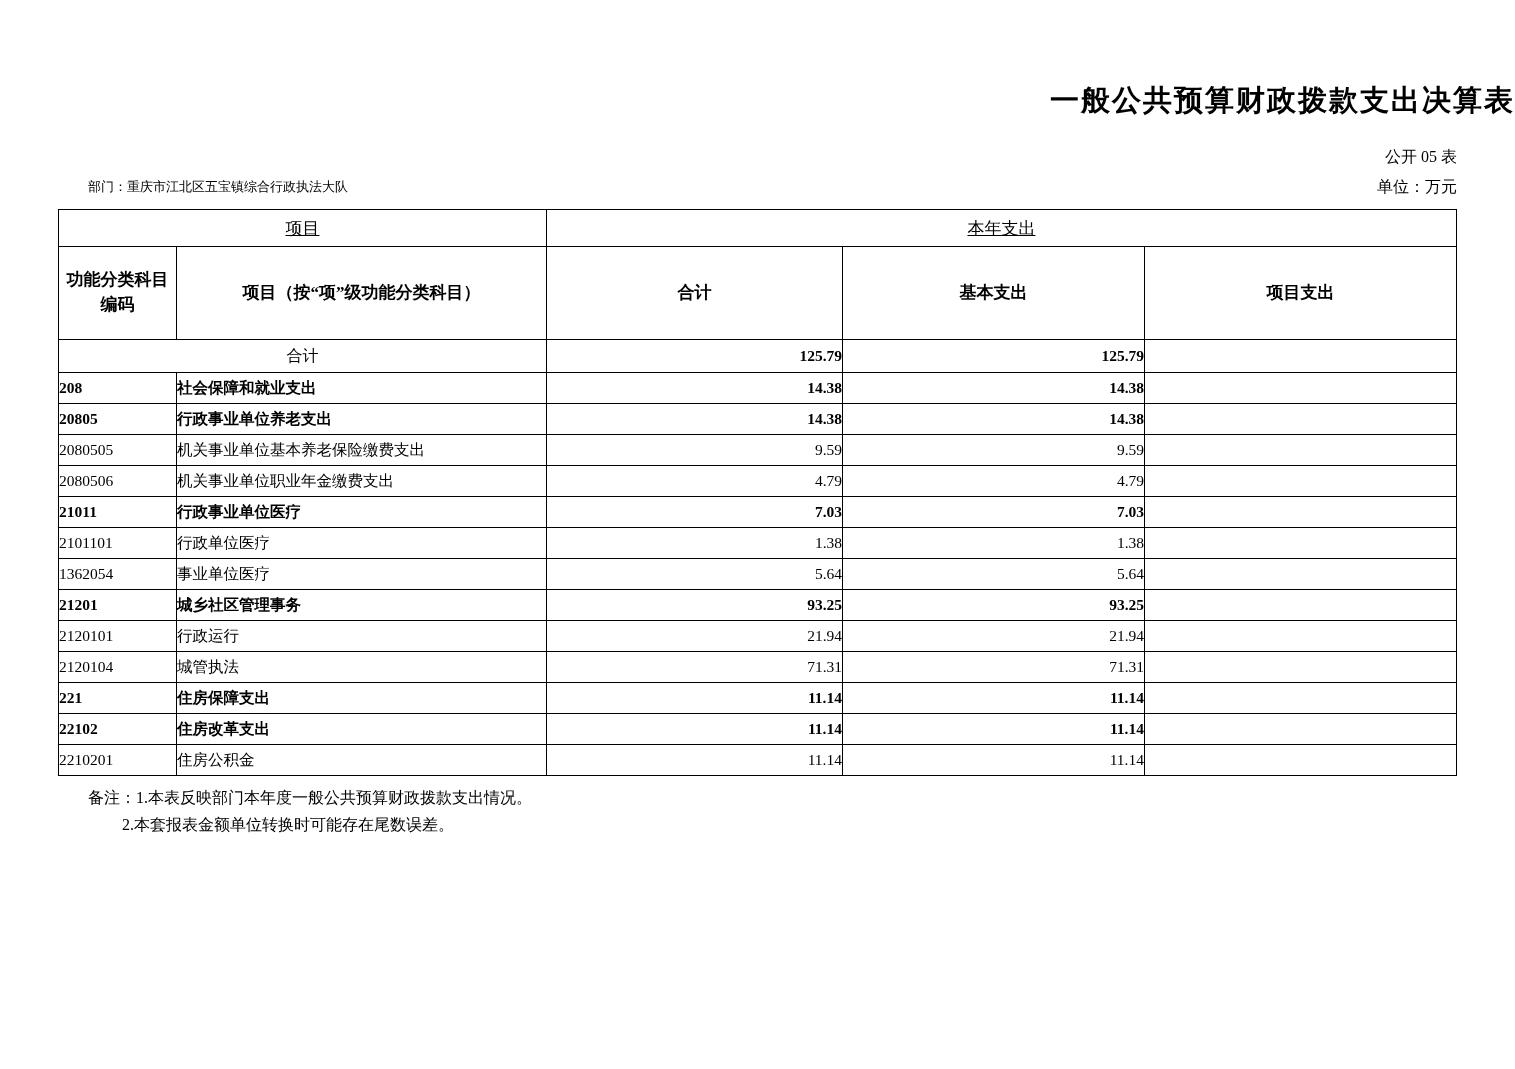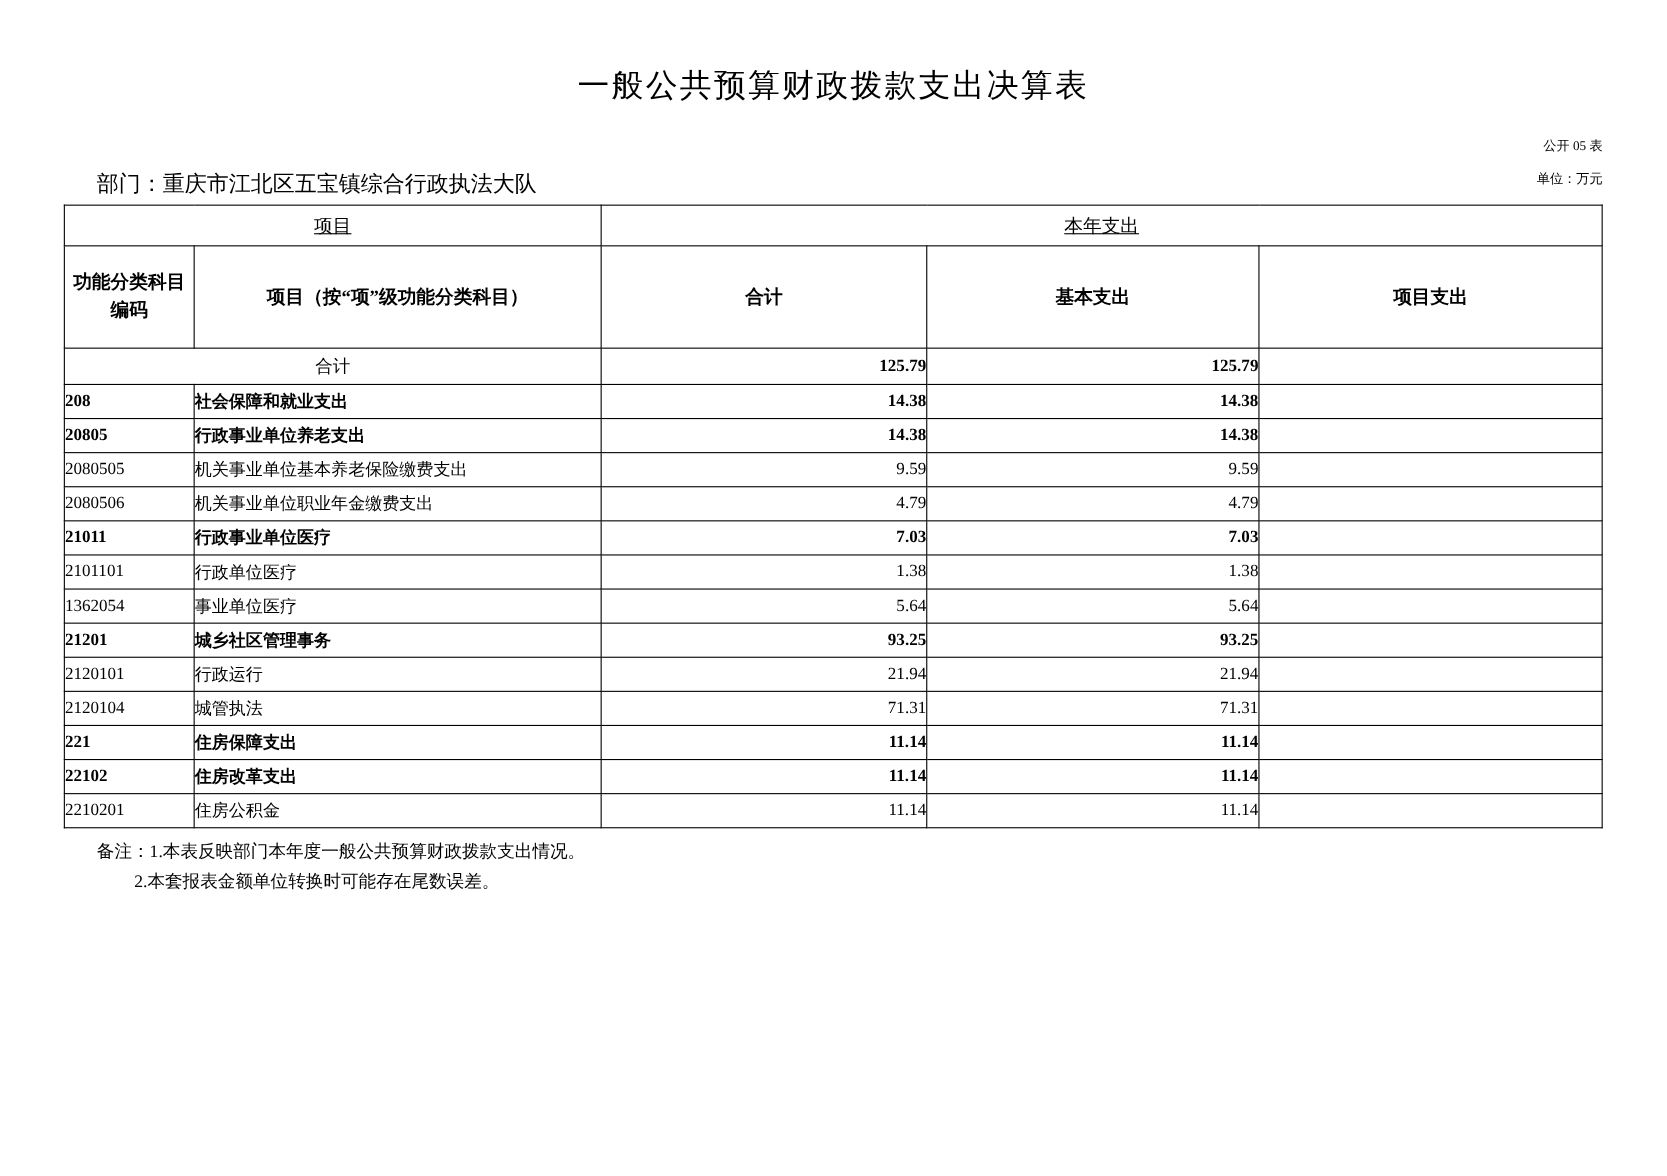--- a/index.html
+++ b/index.html
@@ -15,49 +15,49 @@
     position: relative;
     overflow: hidden;
   }
   .page {
     position: relative;
     width: 1515px;
     height: 1069px;
     box-sizing: border-box;
   }
   .doc-title {
-    text-align: center;
+    text-align: right;
     font-size: 29px;
-    font-weight: normal;
+    font-weight: bold;
     letter-spacing: 2px;
-    margin-top: 58px;
+    margin-top: 81px;
     font-family: "Liberation Serif", "DejaVu Serif", serif;
   }
   .meta-row {
     position: relative;
     height: 24px;
     margin-top: 26px;
     padding: 0 60px 0 88px;
     font-size: 16px;
   }
   .meta-right {
     position: absolute;
     right: 58px;
     top: 0;
-    font-size: 12px;
+    font-size: 16px;
   }
   .meta-row2 {
     position: relative;
     height: 26px;
     margin-top: 6px;
     padding: 0 60px 0 88px;
     font-size: 16px;
   }
   .dept {
-    font-size: 20px;
+    font-size: 13px;
   }
   table.main {
     border-collapse: collapse;
     table-layout: fixed;
     width: 1398px;
     margin: 6px auto 0 auto;
     font-size: 15.5px;
   }
   table.main td, table.main th {
     border: 1px solid #000000;

